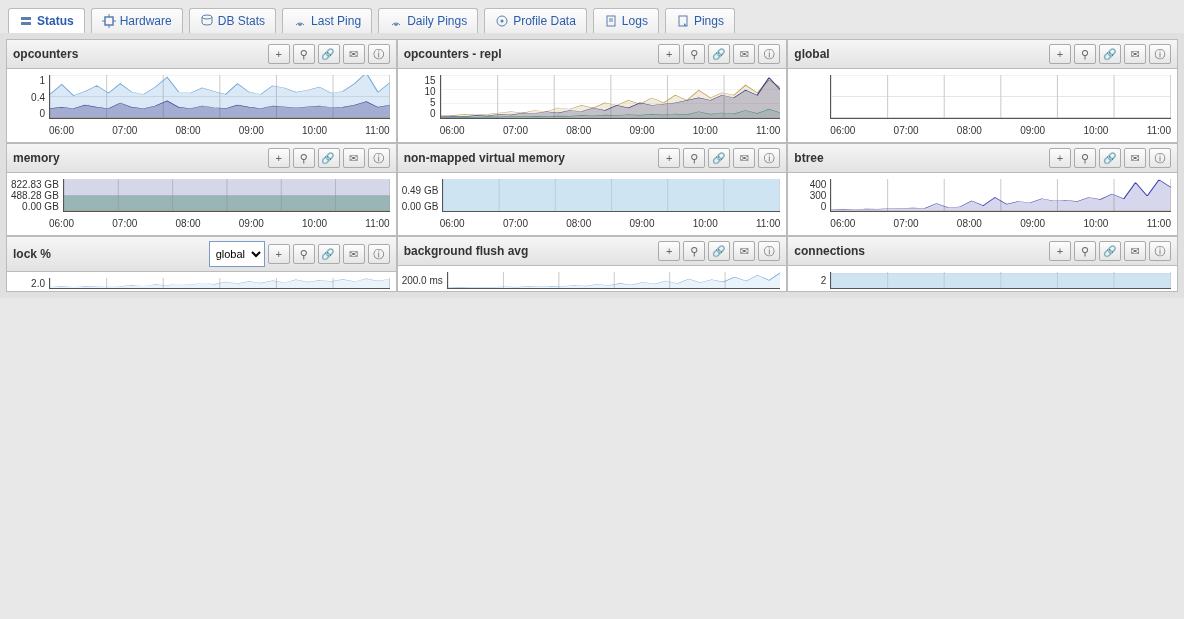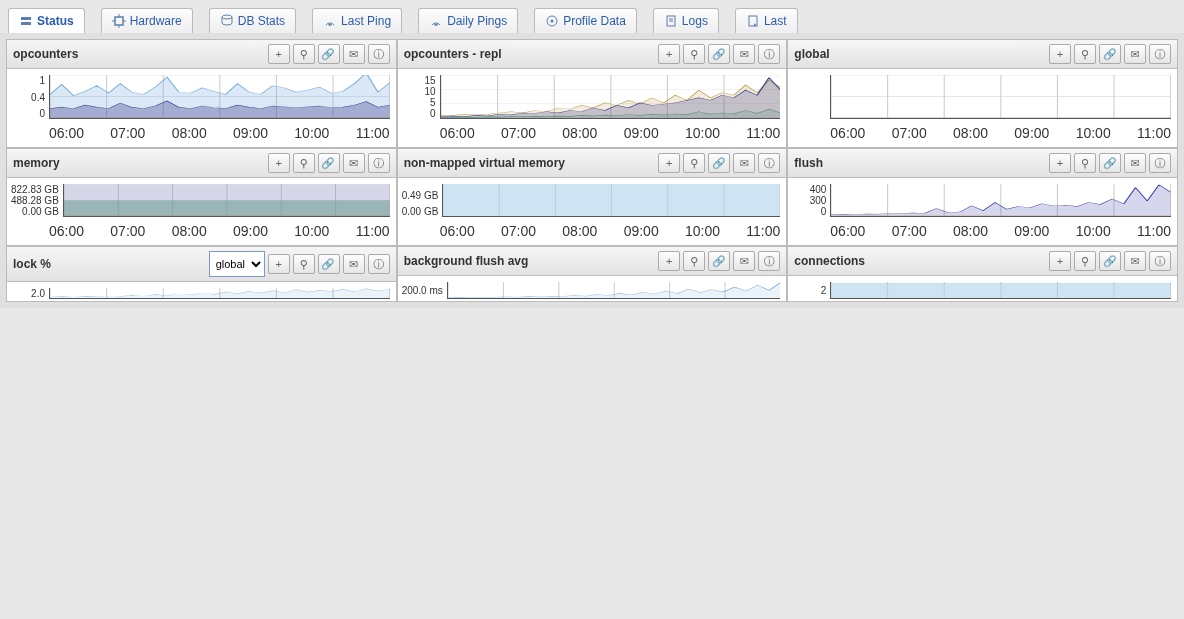--- a/index.html
+++ b/index.html
@@ -1,30 +1,30 @@
 <!DOCTYPE html>
 <html><head>
 <meta charset="utf-8">
 <style>
 html,body{margin:0;padding:0;font-family:Arial,Helvetica,sans-serif;font-size:11px;background:#e8e8e8;color:#333}
-.tabs{display:flex;gap:16px;padding:8px 8px 0 8px;background:#e8e8e8}
+.tabs{display:flex;gap:6px;padding:8px 8px 0 8px;background:#e8e8e8}
 .tab{display:flex;align-items:center;gap:4px;padding:5px 10px;background:linear-gradient(#fdfdfd,#eee);border:1px solid #bbb;border-bottom:none;border-radius:3px 3px 0 0;color:#2a5db0;cursor:pointer;font-size:12px}
 .tab.active{background:#fff;font-weight:bold}
 .tab .ic{width:14px;height:14px;display:inline-block}
 .grid{display:grid;grid-template-columns:repeat(3,1fr);padding:6px;background:#e0e0e0}
 .panel{background:#fff;border:1px solid #bbb;display:flex;flex-direction:column}
 .panel-hd{display:flex;align-items:center;justify-content:space-between;background:linear-gradient(#f6f6f6,#e2e2e2);border-bottom:1px solid #bbb;padding:4px 6px}
 .panel-title{font-weight:bold;color:#333;font-size:12px}
 .panel-tools{display:flex;gap:3px;align-items:center}
 .tool{width:20px;height:18px;background:linear-gradient(#fdfdfd,#e6e6e6);border:1px solid #aaa;border-radius:2px;display:flex;align-items:center;justify-content:center;cursor:pointer;color:#666;font-size:11px}
 .chart-wrap{flex:1;display:flex;padding:6px 6px 2px 4px}
 .ylabels{display:flex;flex-direction:column;justify-content:space-between;align-items:flex-end;padding-right:4px;color:#333;font-size:10px;min-width:34px}
 .plot{flex:1;position:relative;border-left:1px solid #555;border-bottom:1px solid #555}
 .plot svg{position:absolute;inset:0;width:100%;height:100%}
-.xlabels{display:flex;justify-content:space-between;padding:4px 6px 6px 42px;color:#333;font-size:14px}
+.xlabels{display:flex;justify-content:space-between;padding:4px 6px 6px 42px;color:#333;font-size:10px}
 .sel{font-size:11px;padding:5px 2px;border:1px solid #7a9ac8;background:#fff}
 .grid-line{stroke:#ccc;stroke-width:1}
 </style>
 </head>
 <body>
 
 <div class="tabs" id="tabs">
     <div class="tab active">
       <span class="ic"><svg viewBox="0 0 14 14">
           <rect x="2" y="3" width="10" height="3" fill="#5a7fb0"></rect>
@@ -78,21 +78,21 @@
           <line x1="5" y1="5" x2="9" y2="5" stroke="#5a7fb0"></line>
           <line x1="5" y1="7" x2="9" y2="7" stroke="#5a7fb0"></line>
         </svg></span>
       <span>Logs</span>
     </div>
     <div class="tab">
       <span class="ic"><svg viewBox="0 0 14 14">
           <rect x="3" y="2" width="8" height="10" fill="none" stroke="#5a7fb0"></rect>
           <path d="M8 9l3 3H8z" fill="#5a7fb0"></path>
         </svg></span>
-      <span>Last</span>
+      <span>Pings</span>
     </div>
   </div>
 <div class="grid" id="grid">
     <div class="panel">
       <div class="panel-hd">
         <span class="panel-title">opcounters</span>
         <div class="panel-tools">
           <div class="tool">
             <span>+</span>
           </div>
@@ -360,21 +360,21 @@
         <span>06:00</span>
         <span>07:00</span>
         <span>08:00</span>
         <span>09:00</span>
         <span>10:00</span>
         <span>11:00</span>
       </div>
     </div>
     <div class="panel">
       <div class="panel-hd">
-        <span class="panel-title">flush</span>
+        <span class="panel-title">btree</span>
         <div class="panel-tools">
           <div class="tool">
             <span>+</span>
           </div>
           <div class="tool">
             <span>⚲</span>
           </div>
           <div class="tool">
             <span>🔗</span>
           </div>

